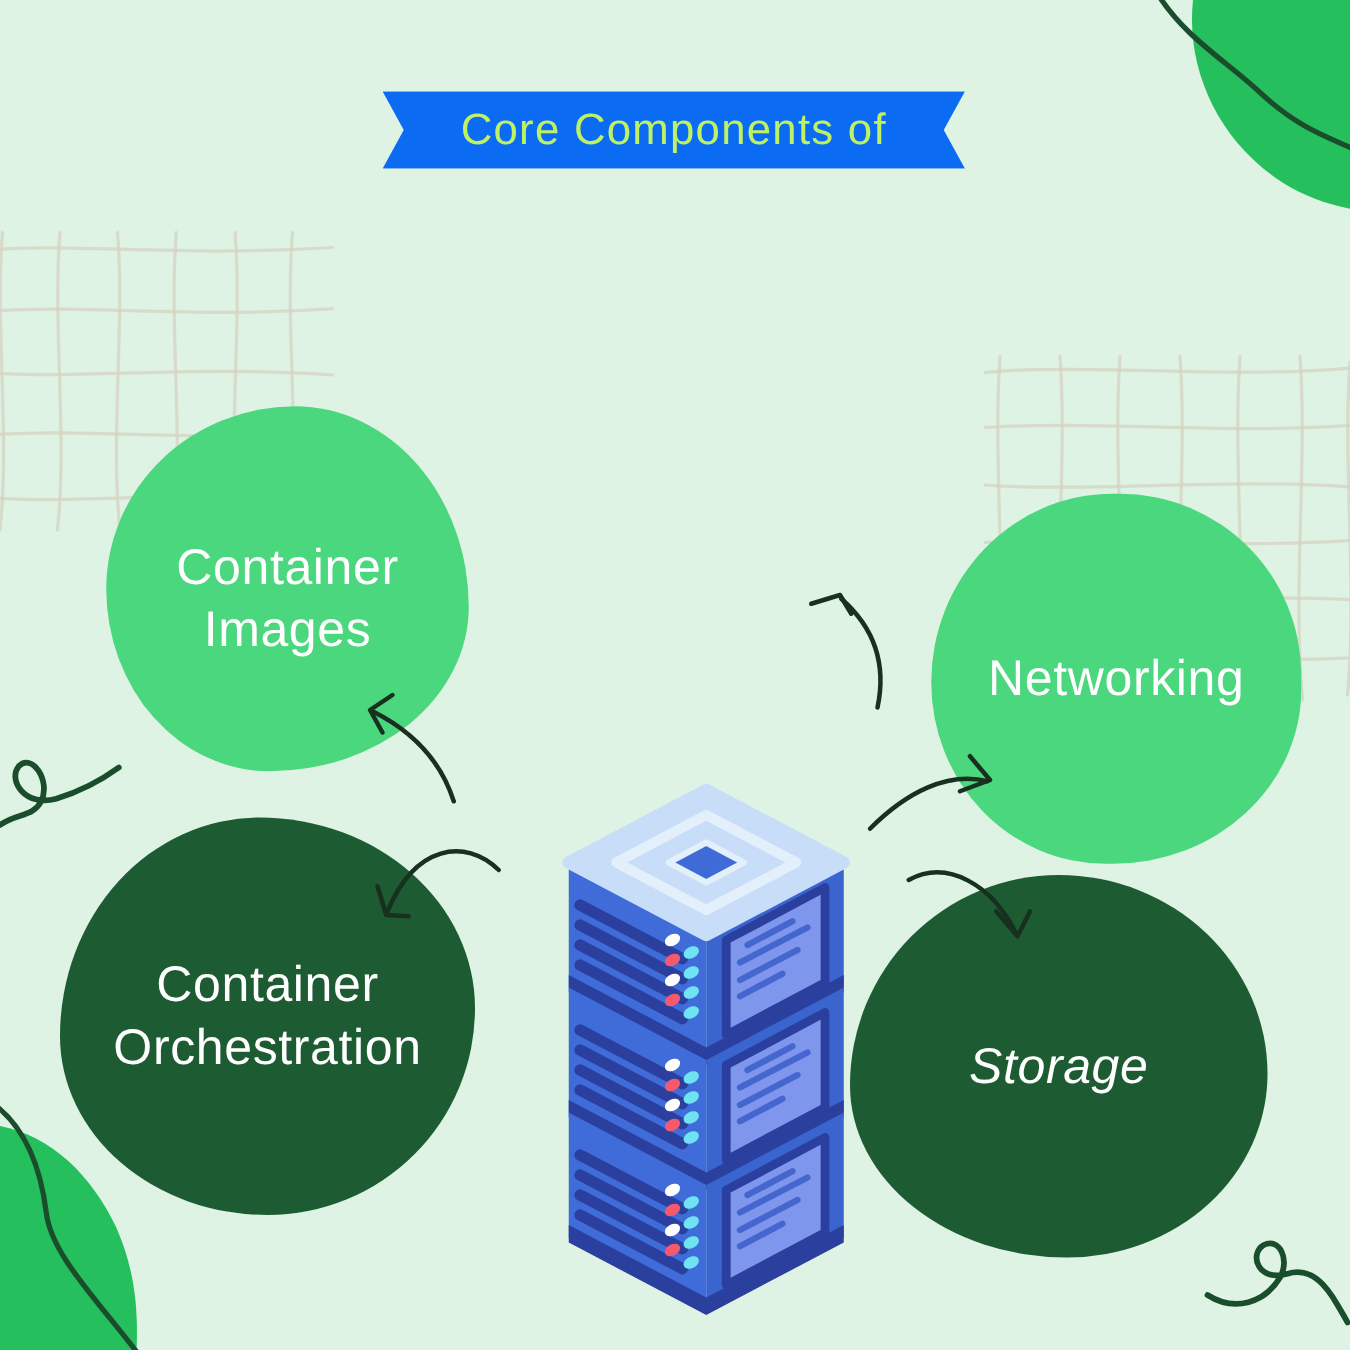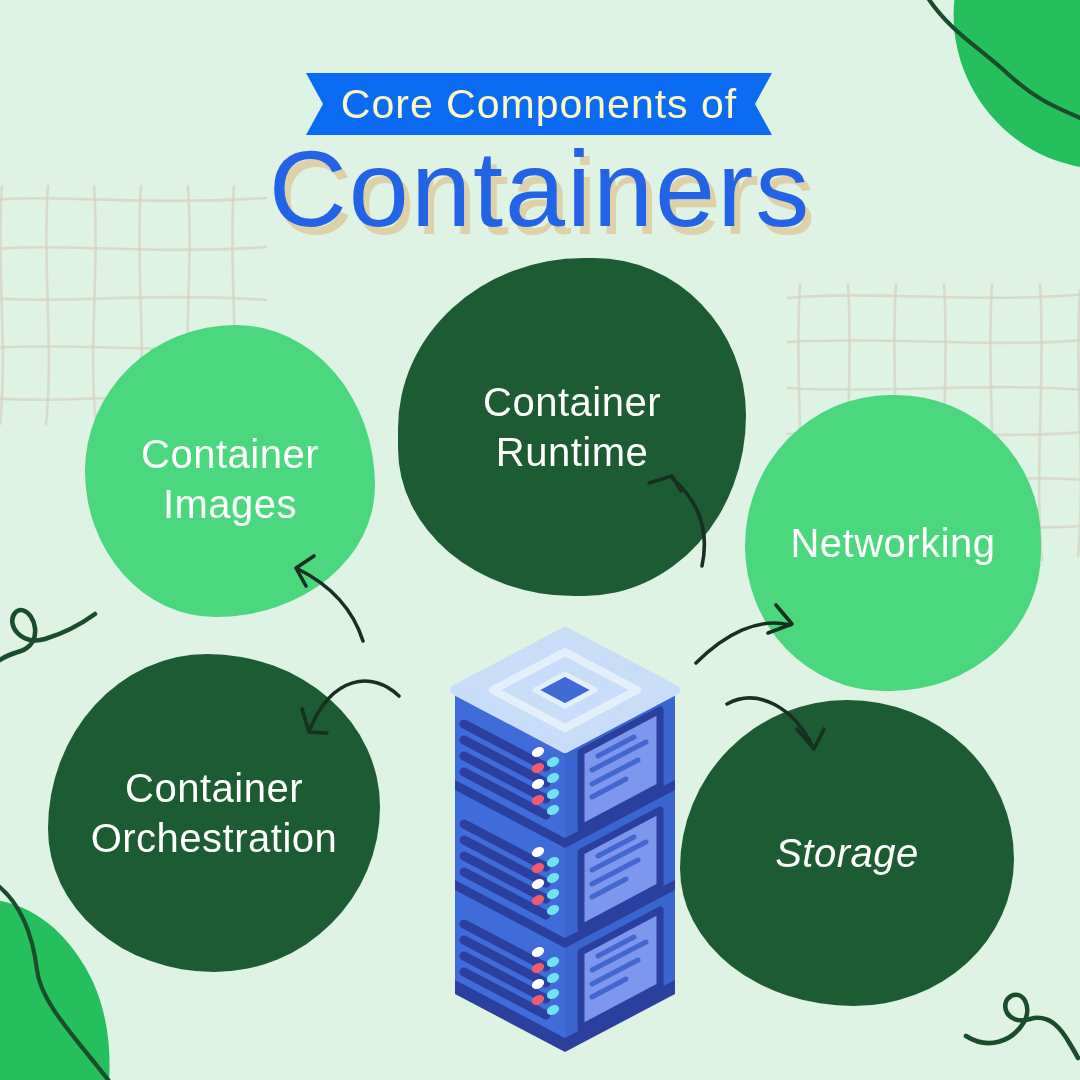--- a/index.html
+++ b/index.html
@@ -14,21 +14,21 @@
   .corner-line{fill:none;stroke:var(--dark_line,#1A4D2B);stroke-width:4.2;stroke-linecap:round;}
   .squiggle{fill:none;stroke:var(--dark_line,#1A4D2B);stroke-width:4.6;stroke-linecap:round;}
   .arrow{fill:none;stroke:var(--arrow,#17301F);stroke-width:3.6;stroke-linecap:round;stroke-linejoin:round;}
 
   .ribbon{
     position:absolute;left:306px;top:73px;width:466px;height:62px;
     background:var(--ribbon_blue,#0B6BF3);
     clip-path:polygon(0 0,100% 0,calc(100% - 17px) 50%,100% 100%,0 100%,17px 50%);
     display:flex;align-items:center;justify-content:center;
   }
-  .ribbon-text{color:#fef9c3;font-size:41px;letter-spacing:1px;}
+  .ribbon-text{color:#bef264;font-size:35px;letter-spacing:1px;}
   .title{
     position:absolute;left:0;top:126px;width:1080px;text-align:center;
     font-size:108px;font-weight:500;letter-spacing:2px;
     color:var(--title_blue,#2363E6);
     text-shadow:6px 8px 0 var(--title_shadow,#DCD1A9);
   }
   .blob{
     position:absolute;display:flex;align-items:center;justify-content:center;text-align:center;
   }
   .blob-light{background:var(--blob_light,#4AD77E);}
@@ -82,23 +82,20 @@
     <path class="corner-line" d="M926,-5 C 948,30 980,48 1008,74 C 1034,98 1052,106 1085,120"></path>
     <path class="corner-blob" d="M-5,900 C 38,906 72,938 93,982 C 108,1016 111,1048 109,1085 L-5,1085 Z"></path>
     <path class="corner-line" d="M-4,884 C 22,904 33,938 37,970 C 41,1004 78,1040 112,1085"></path>
     <path class="squiggle" d="M0,660 C 14,650 26,654 33,641 C 41,624 25,602 15,613 C 6,624 20,646 45,639 C 68,632 84,622 95,614"></path>
     <path class="squiggle" d="M966,1036 C 988,1050 1012,1042 1024,1022 C 1032,1008 1024,990 1011,996 C 999,1003 1006,1026 1030,1019 C 1050,1013 1062,1030 1070,1044 C 1073,1049 1076,1054 1078,1058"></path>
   </svg>
 
   <div class="blob blob-light blob-images">
     <div class="blob-label">Container Images</div>
   </div>
-  <div class="blob blob-dark blob-runtime">
-    <div class="blob-label">Container Runtime</div>
-  </div>
   <div class="blob blob-dark blob-orchestration">
     <div class="blob-label">Container Orchestration</div>
   </div>
   <div class="blob blob-light blob-networking">
     <div class="blob-label">Networking</div>
   </div>
   <div class="blob blob-dark blob-storage">
     <div class="blob-label">Storage</div>
   </div>
 
@@ -223,15 +220,14 @@
     </g>
     <g>
       <path class="arrow" d="M727,704 C 758,687 794,708 813,747"></path>
       <path class="arrow" d="M797,729 L814,749 L824,729"></path>
     </g>
   </svg>
 
   <div class="ribbon">
     <span class="ribbon-text">Core Components of</span>
   </div>
-  <div class="title">Containers</div>
 
 </div>
 
 </body></html>

